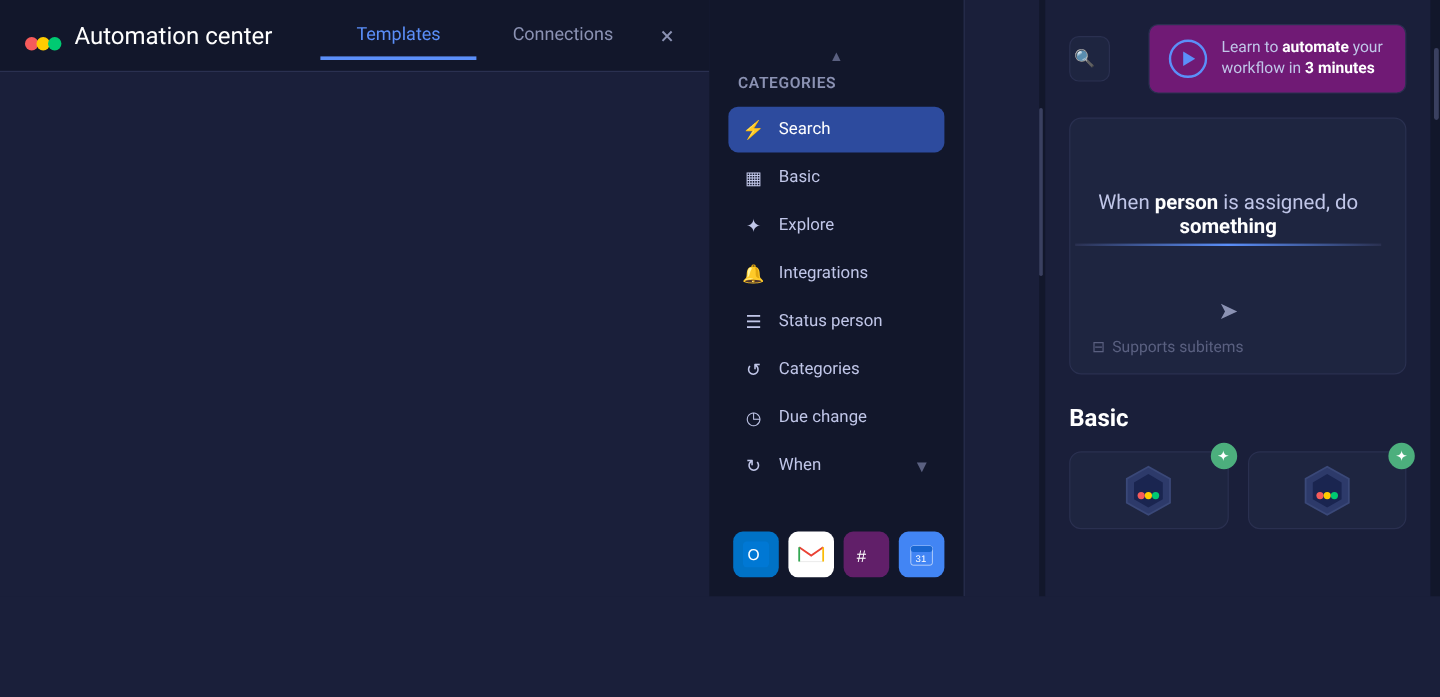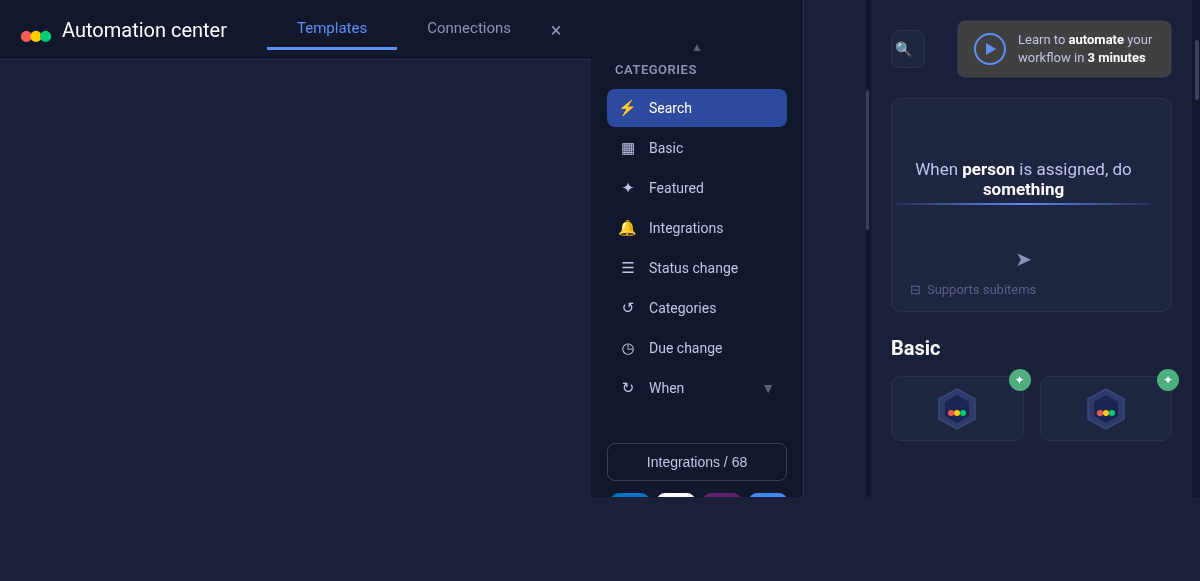--- a/index.html
+++ b/index.html
@@ -233,21 +233,21 @@
       top: 50%;
       transform: translateY(-50%);
       color: #5a6080;
       font-size: 14px;
     }
 
     .video-banner {
       display: flex;
       align-items: center;
       gap: 12px;
-      background: #404040;
+      background: #701a75;
       border: 1px solid #2a3050;
       border-radius: 8px;
       padding: 10px 16px;
       cursor: pointer;
       min-width: 210px;
     }
 
     .play-btn-circle {
       width: 32px;
       height: 32px;
@@ -442,49 +442,48 @@
           <div class="sidebar-item active">
             <span class="sidebar-item-icon">⚡</span>
             <span>Search</span>
           </div>
           <div class="sidebar-item">
             <span class="sidebar-item-icon">▦</span>
             <span>Basic</span>
           </div>
           <div class="sidebar-item">
             <span class="sidebar-item-icon">✦</span>
-            <span>Featured</span>
+            <span>Explore</span>
           </div>
           <div class="sidebar-item">
             <span class="sidebar-item-icon">🔔</span>
             <span>Integrations</span>
           </div>
           <div class="sidebar-item">
             <span class="sidebar-item-icon">☰</span>
-            <span>Status change</span>
+            <span>Status person</span>
           </div>
           <div class="sidebar-item">
             <span class="sidebar-item-icon">↺</span>
             <span>Categories</span>
           </div>
           <div class="sidebar-item">
             <span class="sidebar-item-icon">◷</span>
             <span>Due change</span>
           </div>
           <div class="sidebar-item">
             <span class="sidebar-item-icon">↻</span>
             <span>When</span>
             <span style="margin-left:auto;color:#5a6080;">▼</span>
           </div>
         </div>
 
         <div class="sidebar-divider"></div>
 
         <div class="sidebar-bottom">
-          <button class="integrations-btn">Integrations / 68</button>
           <div class="integration-icons">
 
             <div class="integration-icon" style="background:#0072c6;">
               <svg width="22" height="22" viewBox="0 0 22 22" fill="none" xmlns="http://www.w3.org/2000/svg">
                 <rect width="22" height="22" rx="4" fill="#0078d4"></rect>
                 <text x="4" y="16" font-size="13" fill="white" font-family="sans-serif">O</text>
               </svg>
             </div>
 
             <div class="integration-icon" style="background:#ffffff;">

